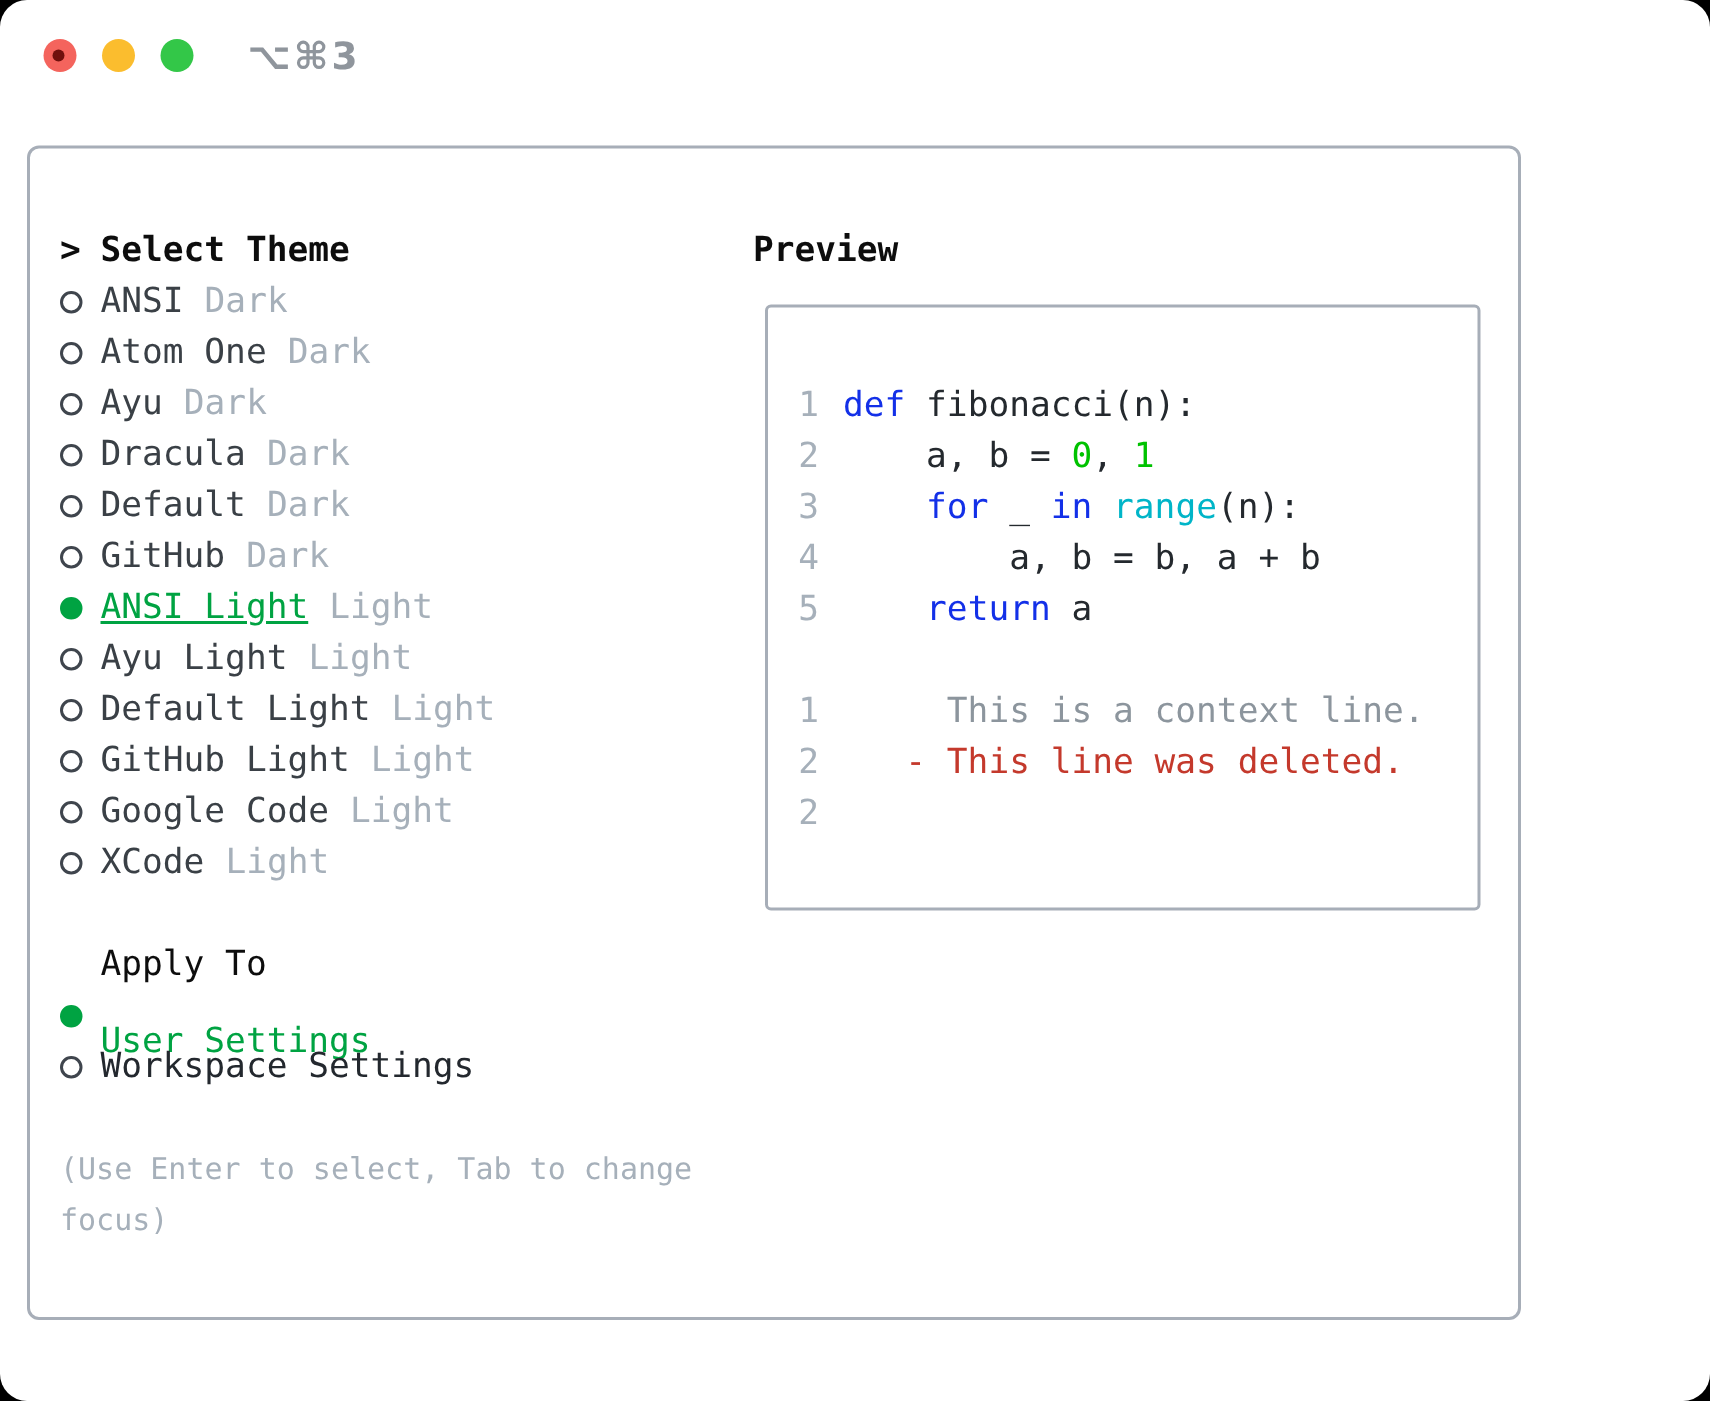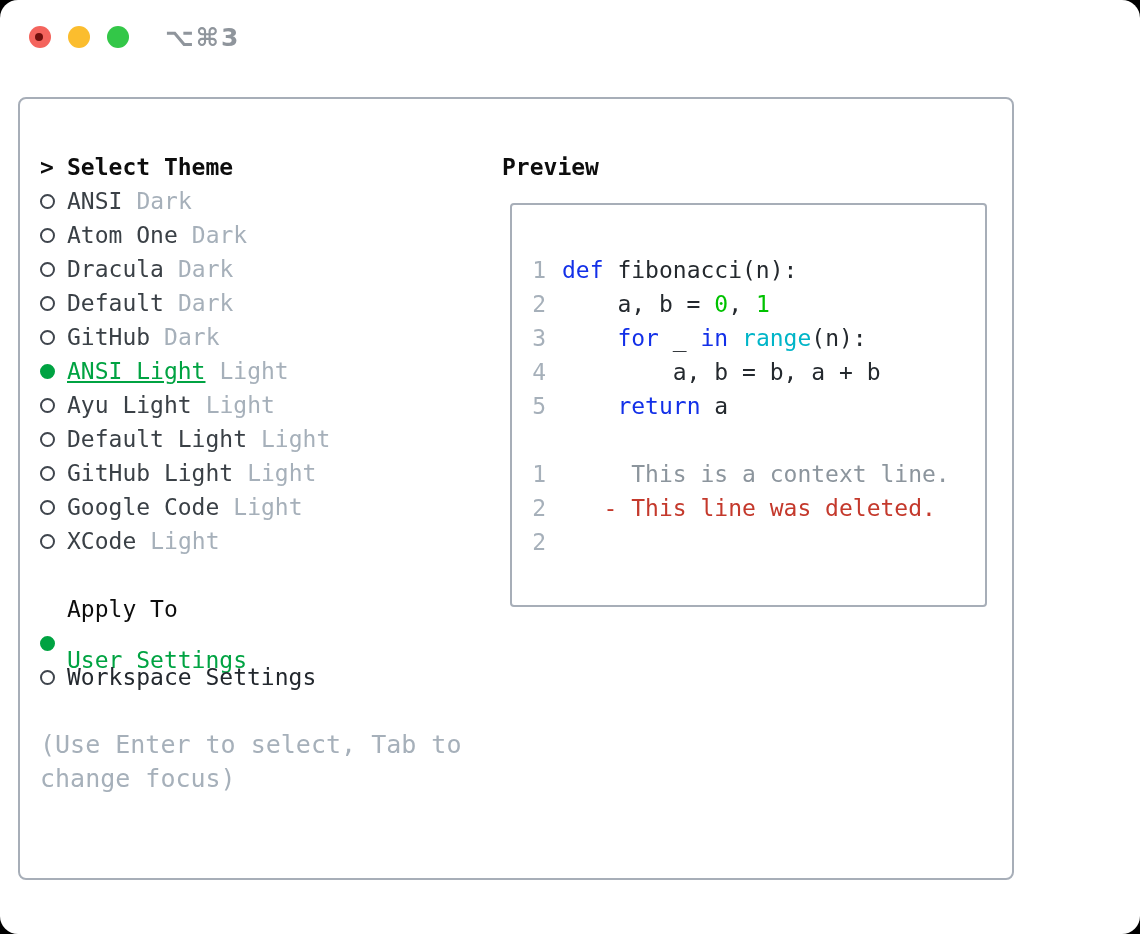--- a/index.html
+++ b/index.html
@@ -31,21 +31,21 @@
   .spacer{height:34px;}
   .marker{flex:0 0 15px;width:15px;height:15px;border-radius:50%;border:2px solid #3f454d;margin-right:12px;}
   .marker.filled{background:var(--accent-green);border-color:var(--accent-green);}
   .marker.caret{border:none;border-radius:0;height:auto;color:var(--header-black);font-weight:bold;}
   .marker.none{border:none;background:none;}
   .header-row{font-weight:bold;color:var(--header-black);}
   .tvariant{color:var(--muted-gray);margin-left:14px;}
   .theme-row.selected .tname{color:var(--accent-green);text-decoration:underline;}
   .apply-row .alabel{color:#23282e;}
   .apply-row.selected .alabel{color:var(--accent-green);margin-top:34px;}
-  .hint{color:var(--muted-gray);width:440px;line-height:34px;font-size:25px;}
+  .hint{color:var(--muted-gray);width:440px;line-height:34px;font-size:20px;}
   
   .preview-header{position:absolute;left:482px;top:51px;height:34px;display:flex;align-items:center;
     font-size:23px;font-weight:bold;color:var(--header-black);}
   .preview-pane{position:absolute;left:490px;top:104px;width:477px;height:404px;border:2px solid var(--border-gray);border-radius:4px;padding:48px 0 0 20px;overflow:hidden;}
   .pline{height:34px;display:flex;align-items:center;white-space:pre;font-size:23px;}
   .ln{display:inline-block;width:14px;text-align:right;margin-right:16px;color:var(--muted-gray);flex:0 0 14px;}
   .c-fg{color:var(--code-fg);} .c-kw{color:var(--keyword-blue);} .c-num{color:var(--number-green);}
   .c-bi{color:var(--builtin-cyan);} .c-ctx{color:var(--context-gray);}
   .c-del{color:var(--deleted-red);} .c-add{color:var(--added-green);}
 </style>
@@ -64,20 +64,21 @@
 
     <div class="left-col">
       <div class="row header-row">
         <span class="marker caret">&gt;</span>
         <span>Select Theme</span>
       </div>
 
       <div id="theme-list">
           <div class="row theme-row"><span class="marker"></span><span><span class="tname">ANSI</span><span class="tvariant">Dark</span></span></div>
           <div class="row theme-row"><span class="marker"></span><span><span class="tname">Atom One</span><span class="tvariant">Dark</span></span></div>
+          <div class="row theme-row"><span class="marker"></span><span><span class="tname">Ayu</span><span class="tvariant">Dark</span></span></div>
           <div class="row theme-row"><span class="marker"></span><span><span class="tname">Dracula</span><span class="tvariant">Dark</span></span></div>
           <div class="row theme-row"><span class="marker"></span><span><span class="tname">Default</span><span class="tvariant">Dark</span></span></div>
           <div class="row theme-row"><span class="marker"></span><span><span class="tname">GitHub</span><span class="tvariant">Dark</span></span></div>
           <div class="row theme-row selected"><span class="marker filled"></span><span><span class="tname">ANSI Light</span><span class="tvariant">Light</span></span></div>
           <div class="row theme-row"><span class="marker"></span><span><span class="tname">Ayu Light</span><span class="tvariant">Light</span></span></div>
           <div class="row theme-row"><span class="marker"></span><span><span class="tname">Default Light</span><span class="tvariant">Light</span></span></div>
           <div class="row theme-row"><span class="marker"></span><span><span class="tname">GitHub Light</span><span class="tvariant">Light</span></span></div>
           <div class="row theme-row"><span class="marker"></span><span><span class="tname">Google Code</span><span class="tvariant">Light</span></span></div>
           <div class="row theme-row"><span class="marker"></span><span><span class="tname">XCode</span><span class="tvariant">Light</span></span></div>
         </div>

